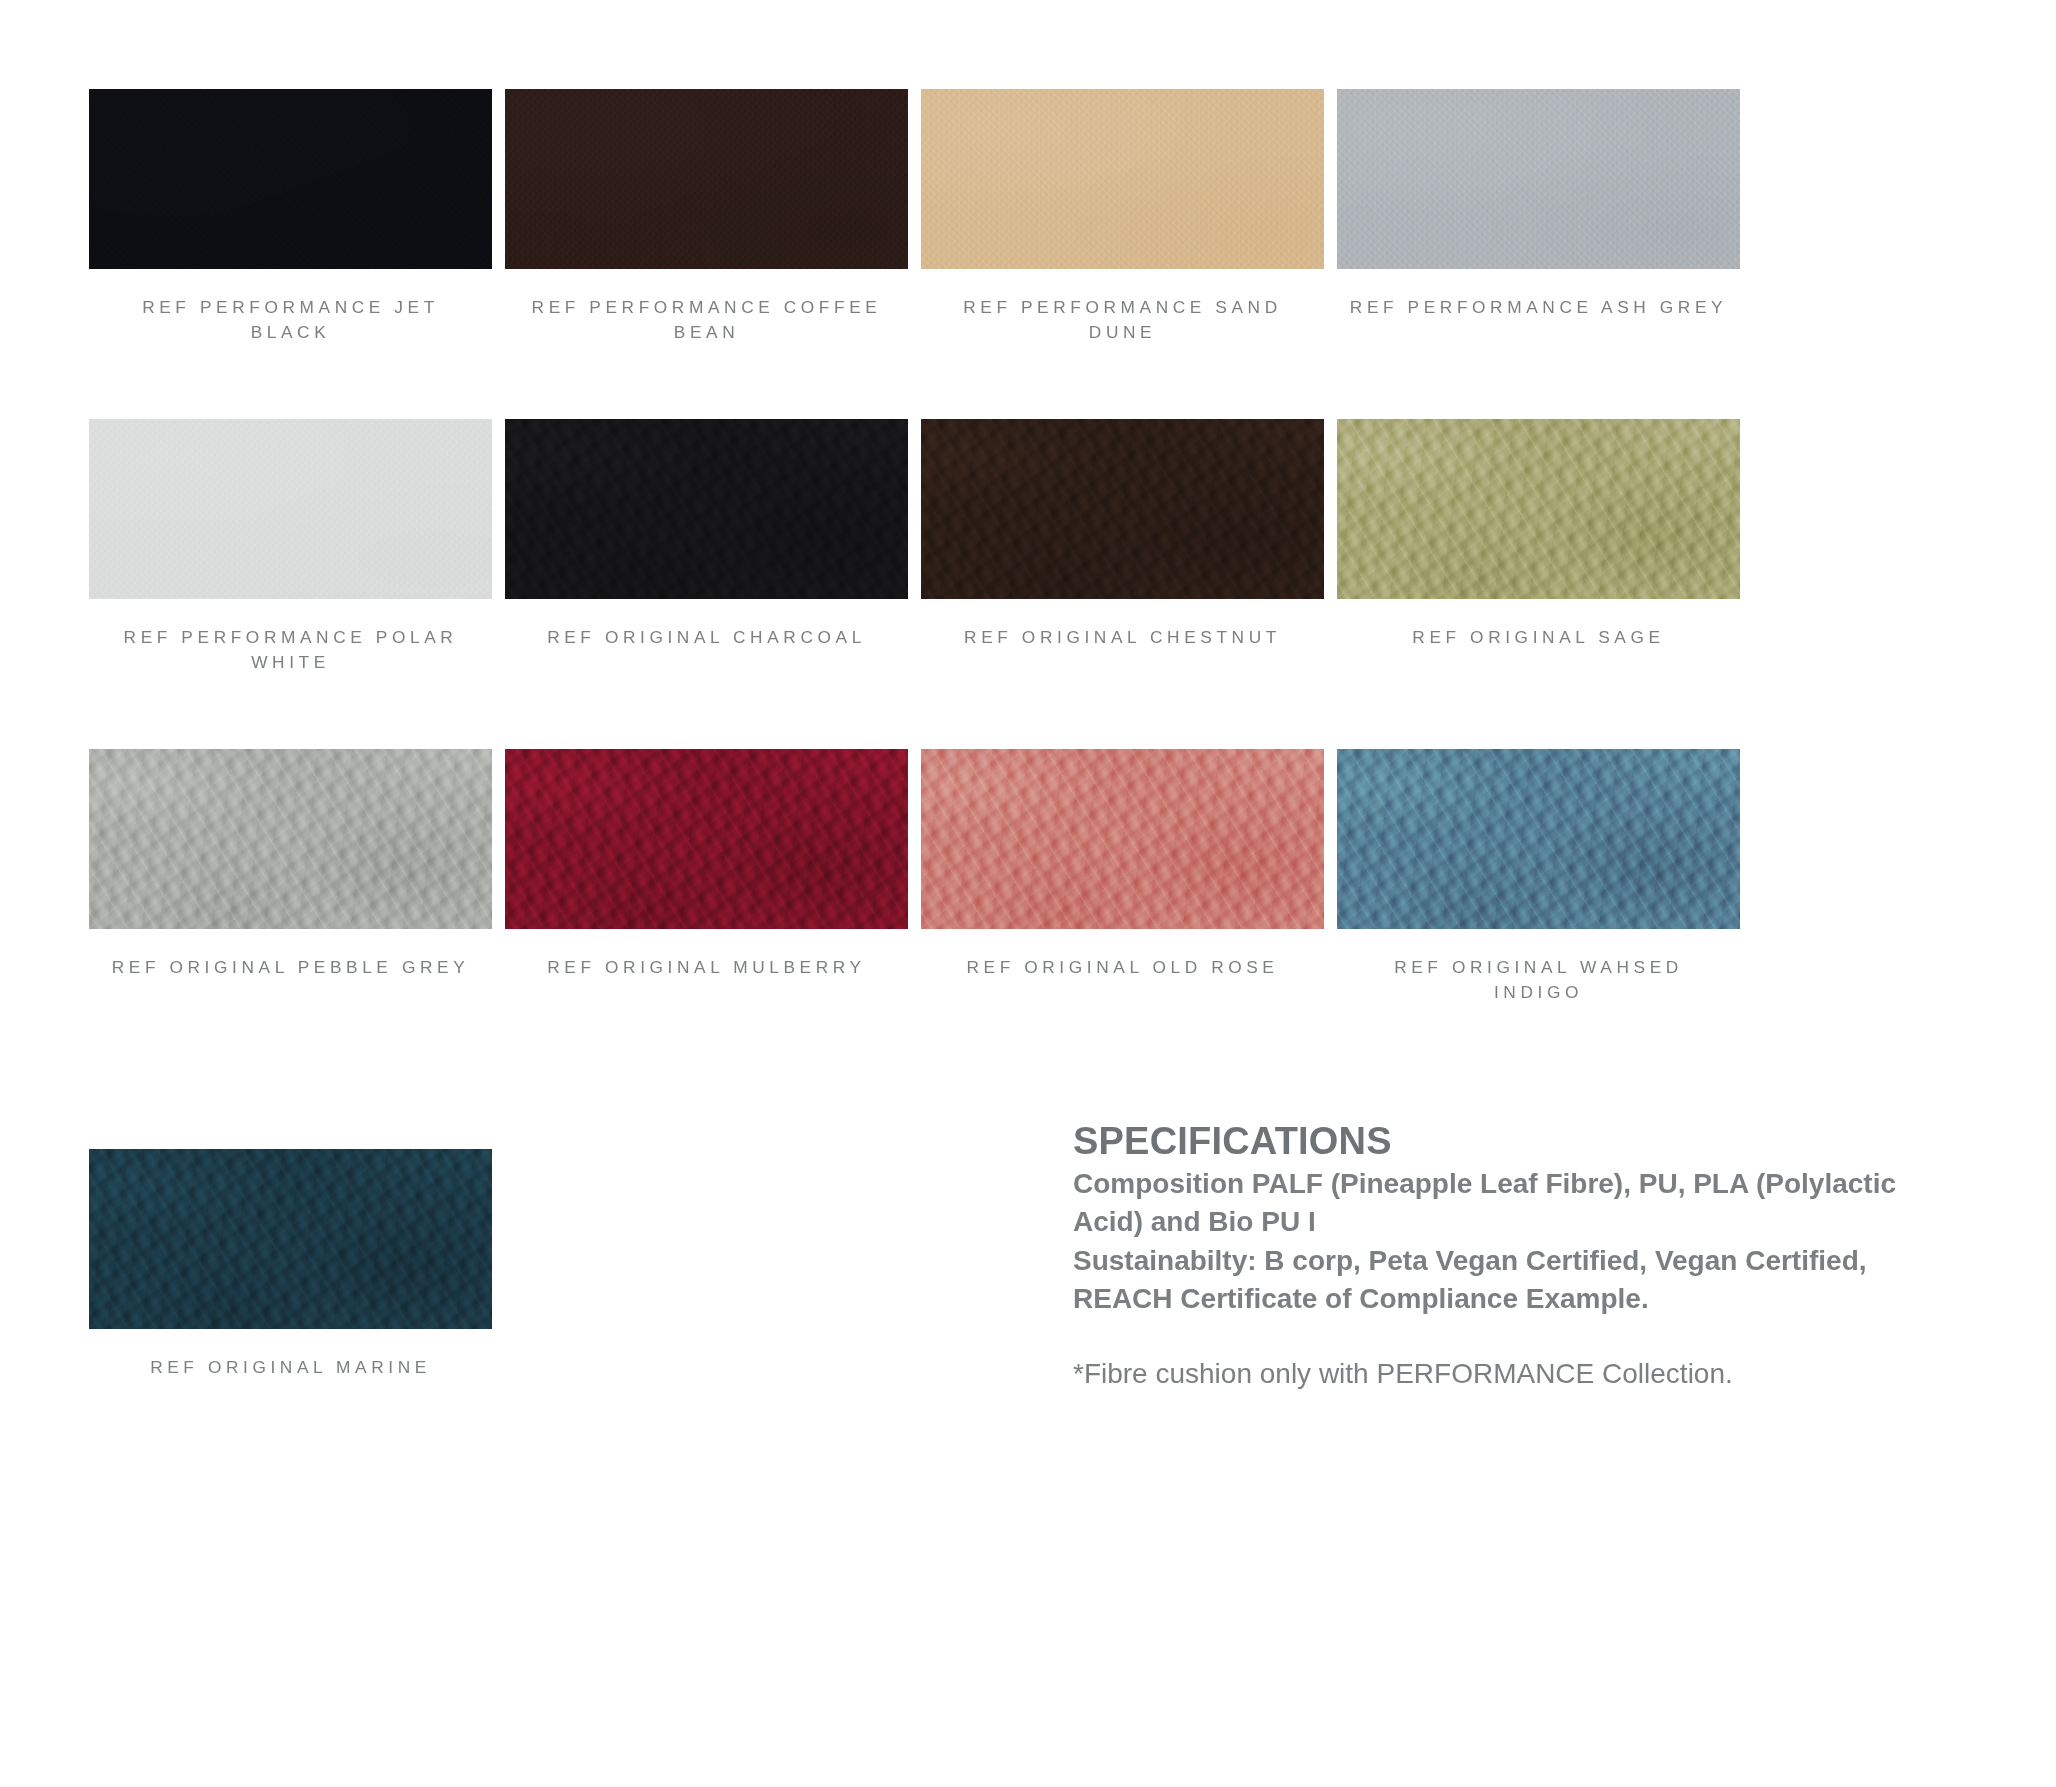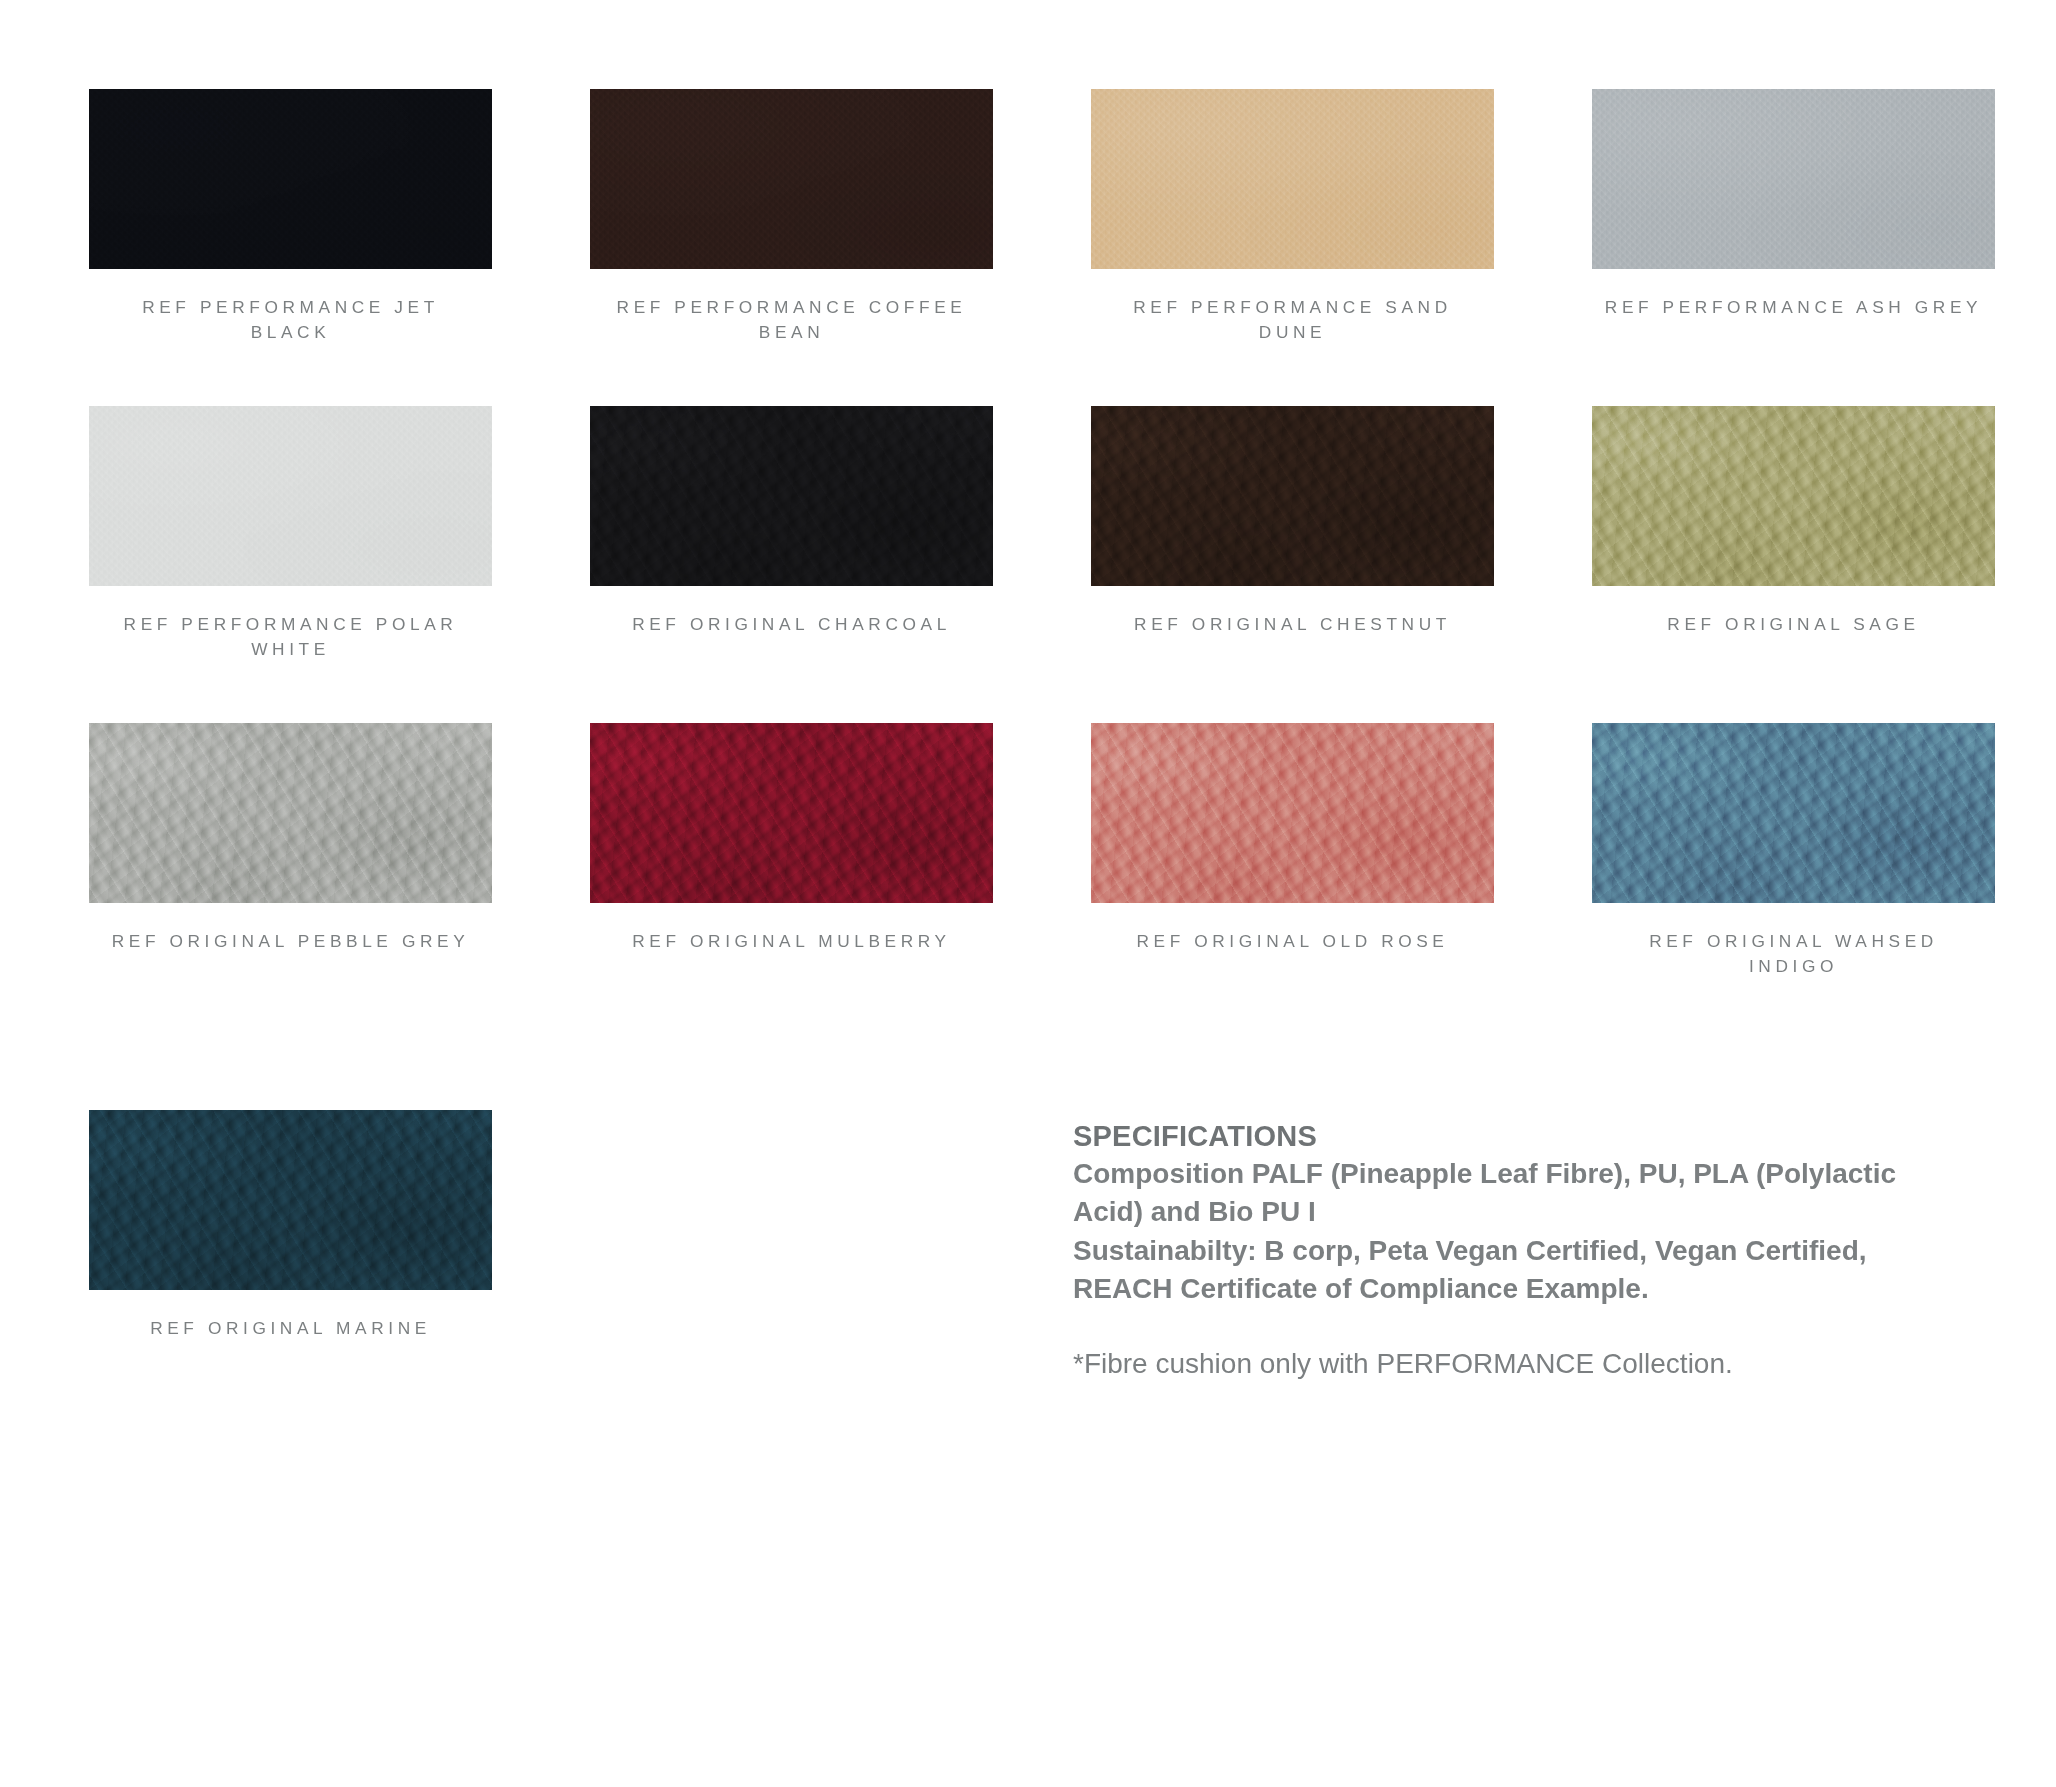--- a/index.html
+++ b/index.html
@@ -23,20 +23,21 @@
   
   .grid {
     position: absolute;
     left: 89px;
     top: 89px;
     width: 1881px;
     display: grid;
     grid-template-columns: repeat(4, 403px);
     column-gap: 98px;
     row-gap: 0;
+    gap: 13px;
   }
 
   .cell {
     width: 403px;
     position: relative;
   }
 
   .swatch-wrap {
     width: 403px;
     height: 180px;
@@ -141,21 +142,21 @@
   
   .specs {
     position: absolute;
     left: 1073px;
     top: 1120px;
     width: 896px;
     color: #7b7f81;
   }
 
   .specs-title {
-    font-size: 29px;
+    font-size: 38px;
     font-weight: 700;
     letter-spacing: 0.2px;
     color: #6f7375;
     margin-bottom: 1.6px;
   }
 
   .specs-body {
     font-size: 28px;
     line-height: 1.38;
     color: #7b7f81;

